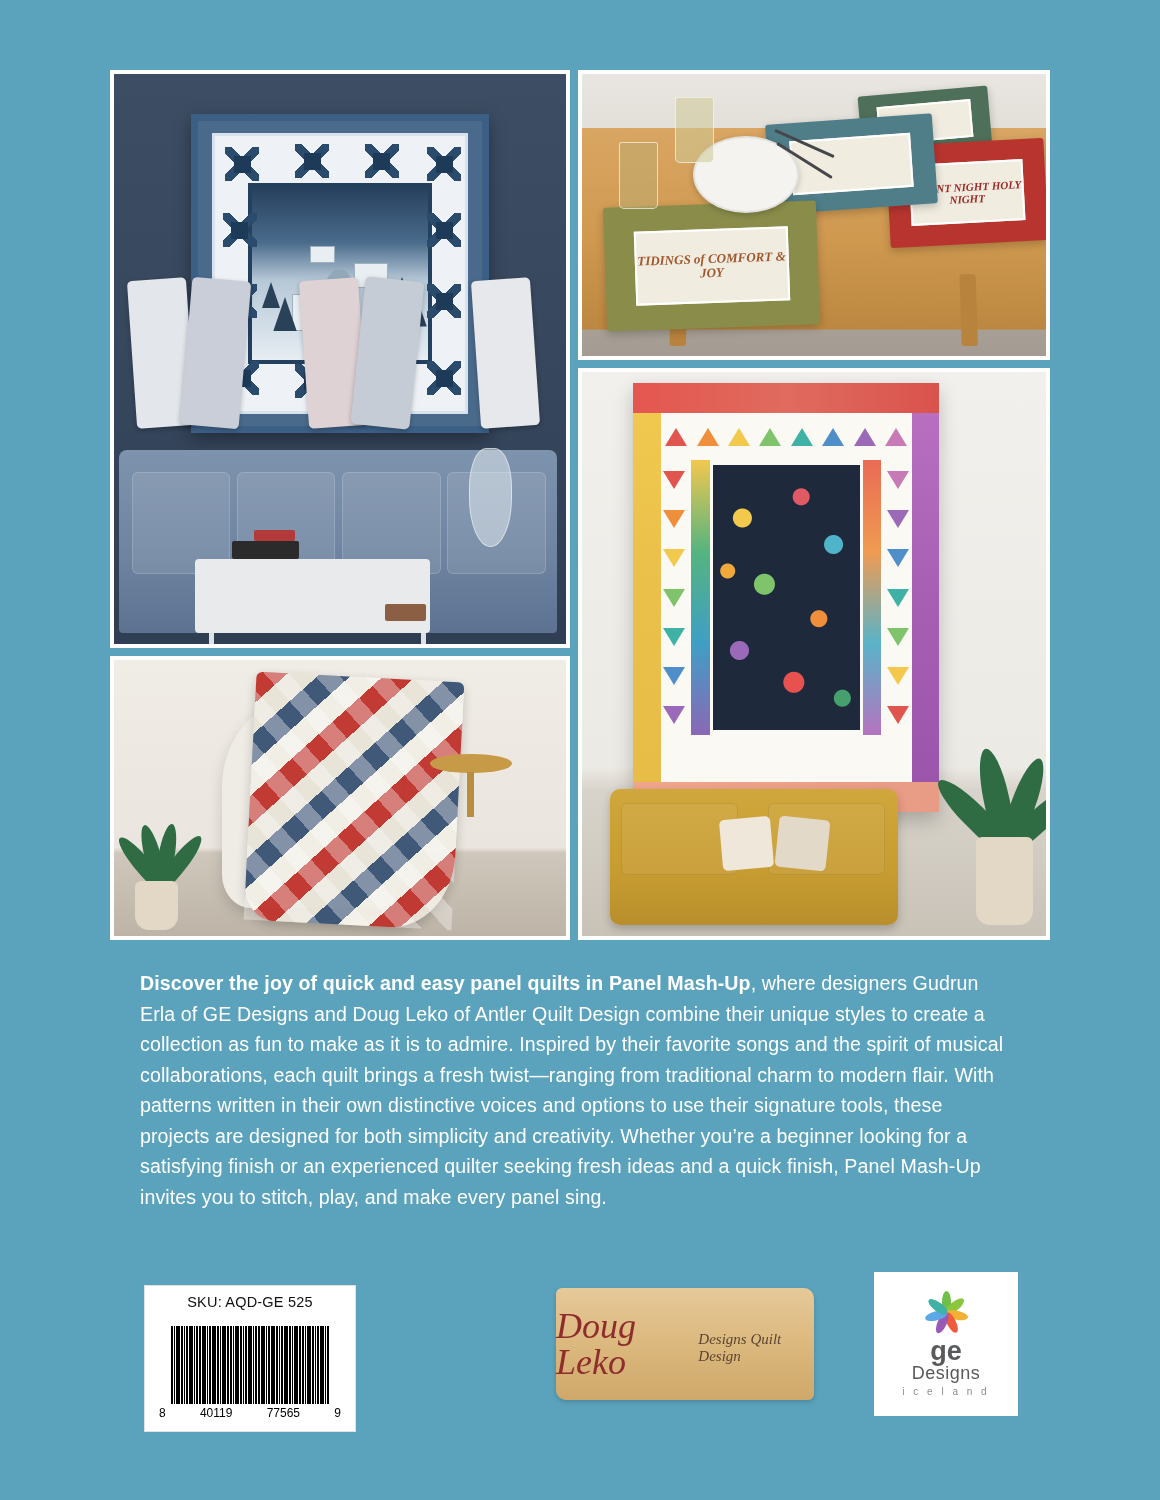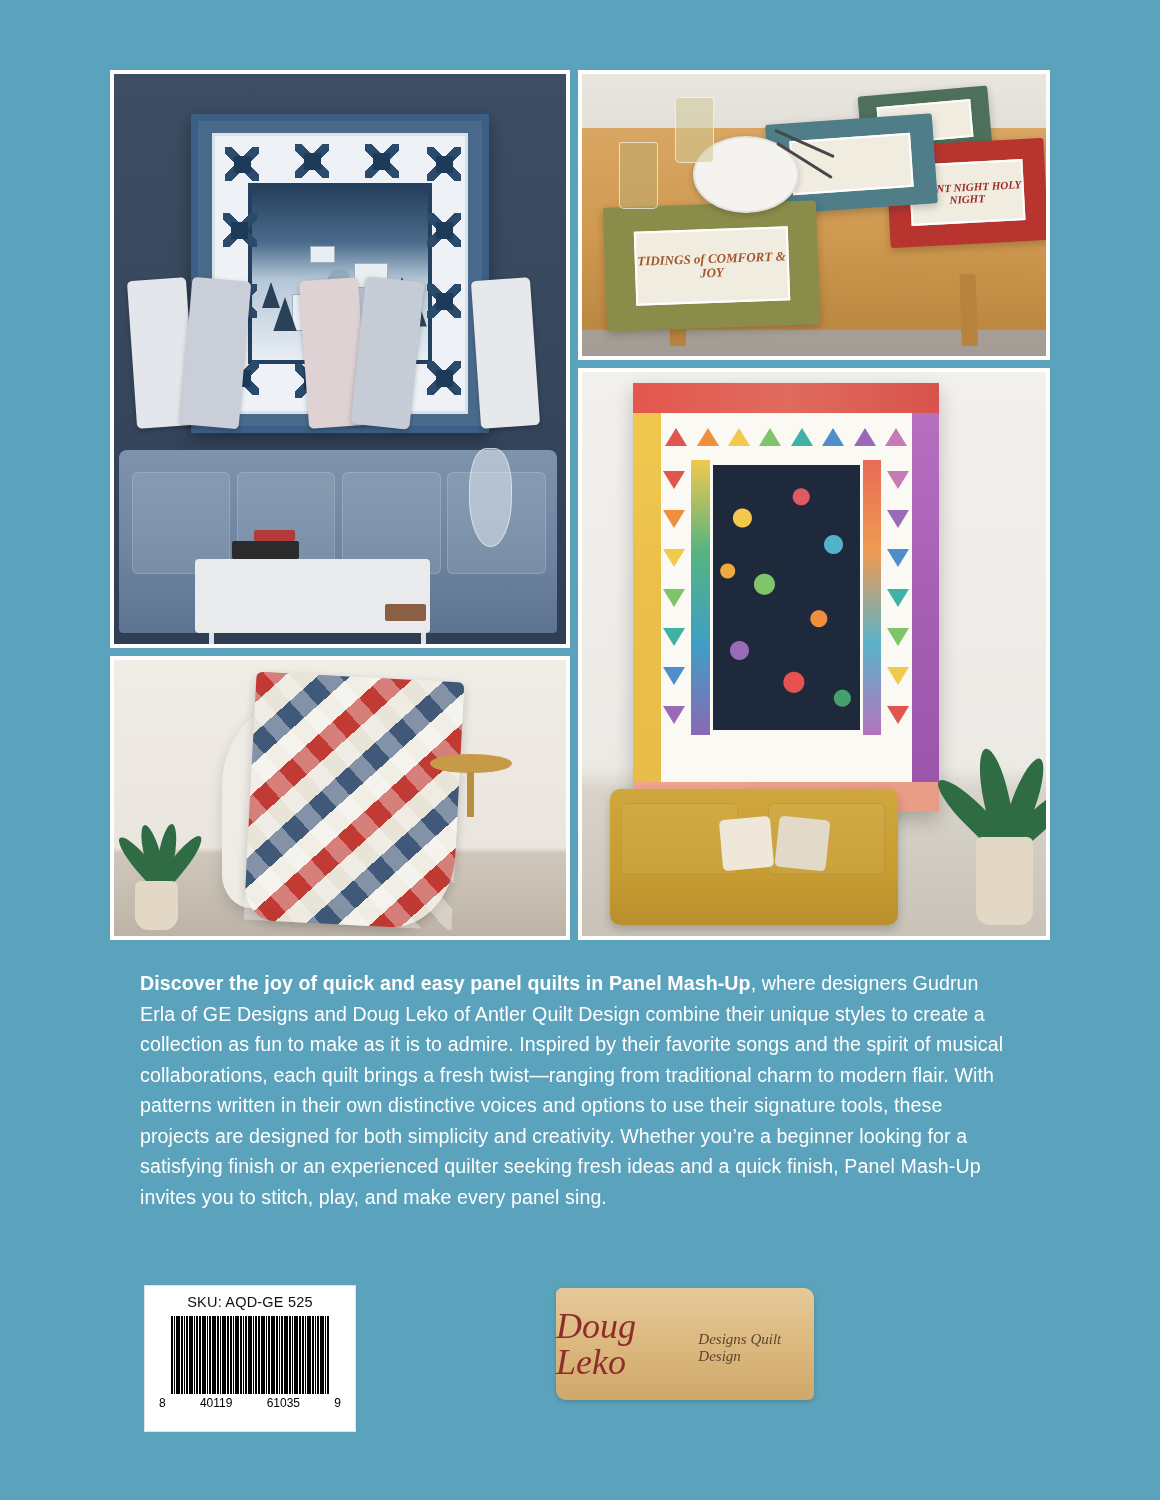--- a/index.html
+++ b/index.html
@@ -345,21 +345,21 @@
     background: #ffffff;
     border: 1px solid #e2e2e2;
     box-sizing: border-box;
     padding: 8px 10px 6px 10px;
   }
   .sku {
     font-size: 14.5px;
     color: #111;
     text-align: center;
     font-family: "Liberation Sans", sans-serif;
-    margin-bottom: 6px;
+    margin-bottom: 16px;
     letter-spacing: .2px;
   }
   .bars {
     height: 78px;
     display: flex;
     align-items: flex-end;
     justify-content: center;
     gap: 1px;
     padding: 0 6px;
   }
@@ -643,24 +643,38 @@
         <i></i>
         <i class="t"></i>
         <i></i>
         <i class="w"></i>
         <i class="t"></i>
         <i></i>
     </div>
     <div class="barnums">
       <span>8</span>
       <span>40119</span>
-      <span>61035</span>
+      <span>77565</span>
       <span>9</span>
     </div>
   </div>
 
   <div class="logo-doug">
     <div class="name">Doug Leko</div>
     <div class="sub">Designs Quilt Design</div>
   </div>
 
+  <div class="logo-ge">
+    <div class="ge-star">
+      <span style="background:#6fbf4a;transform:rotate(0deg);"></span>
+      <span style="background:#8cc63f;transform:rotate(51deg);"></span>
+      <span style="background:#f2b134;transform:rotate(102deg);"></span>
+      <span style="background:#ef5b3c;transform:rotate(153deg);"></span>
+      <span style="background:#9b59b6;transform:rotate(204deg);"></span>
+      <span style="background:#5aa9e6;transform:rotate(255deg);"></span>
+      <span style="background:#3fb2a5;transform:rotate(306deg);"></span>
+    </div>
+    <div class="ge-text"><span class="g">g</span><span>e</span></div>
+    <div class="ge-sub1">Designs</div>
+    <div class="ge-sub2">i c e l a n d</div>
+  </div>
 
 </div>
 
 </body></html>

